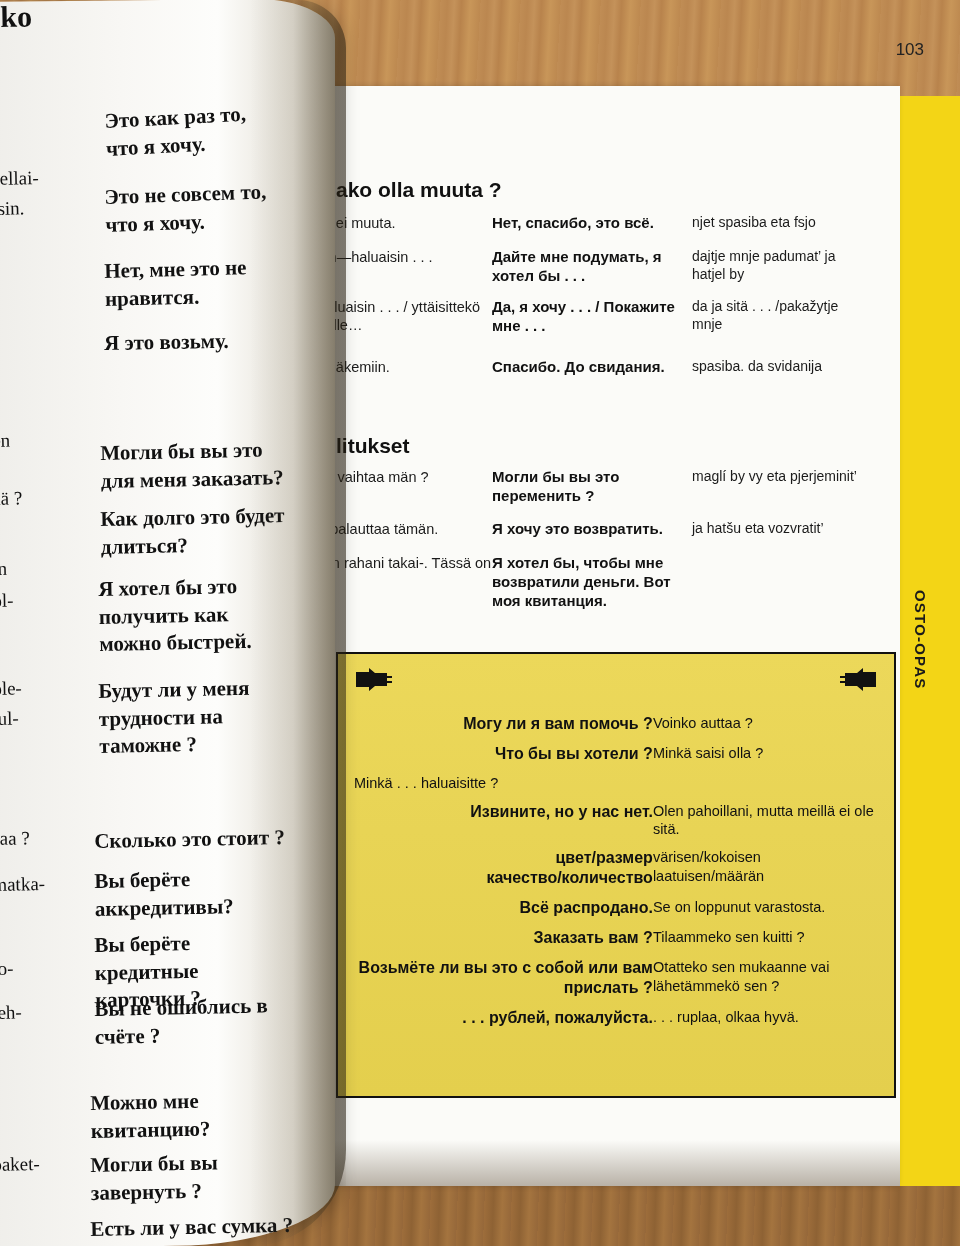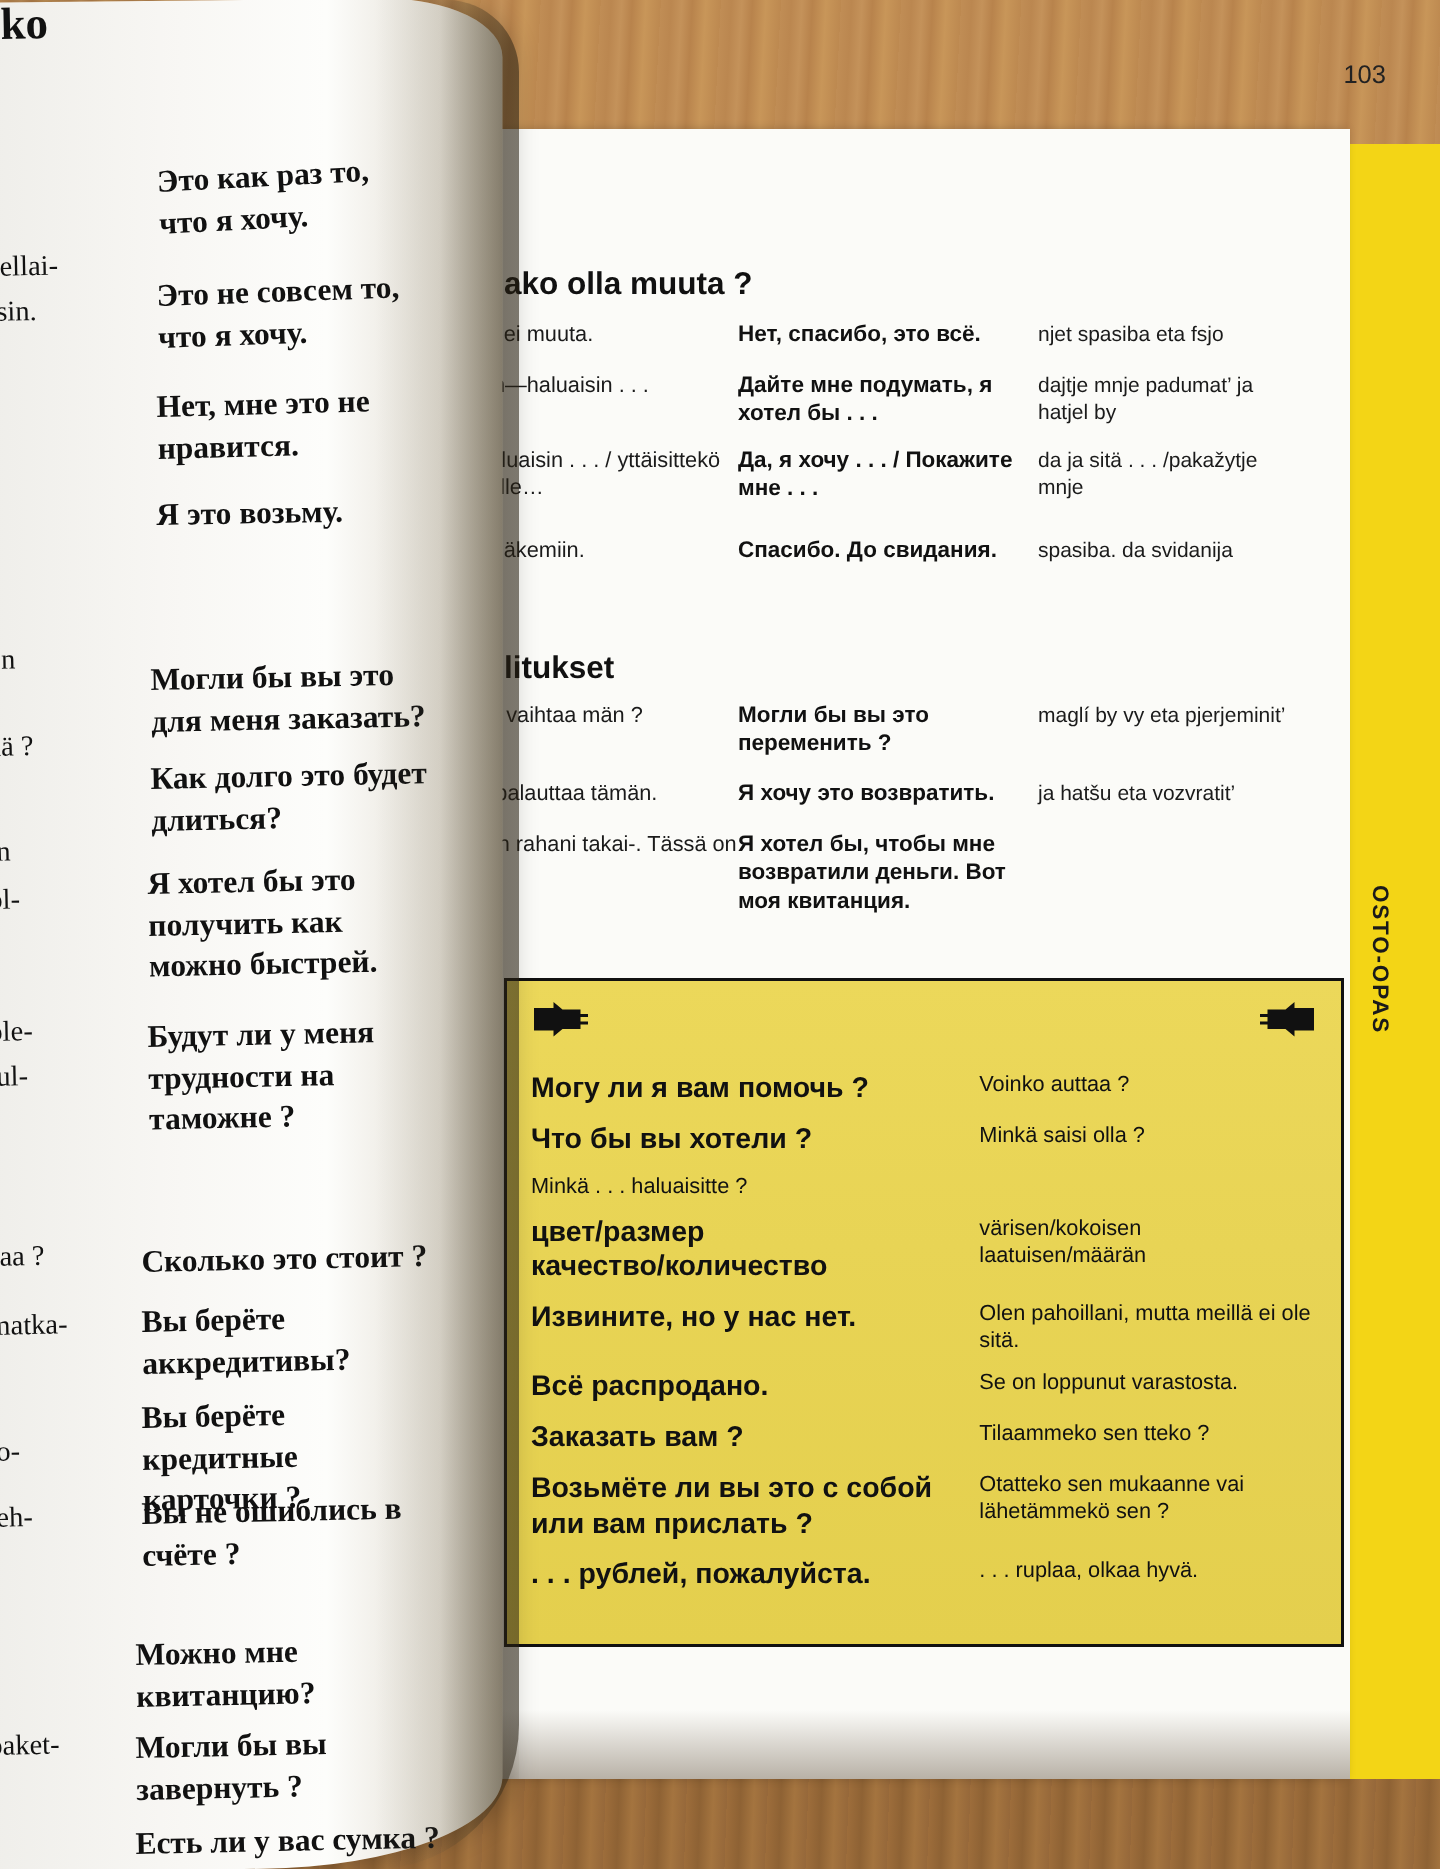--- a/index.html
+++ b/index.html
@@ -104,21 +104,21 @@
     background:linear-gradient(to bottom,#ecd85a 0%,#e8d455 40%,#e4cf4d 100%);
     border:2px solid #111;
   }
   .hand{
     position:absolute;width:42px;height:26px;
   }
   .hand svg{display:block;}
   .ybox-rows{position:absolute;left:16px;top:60px;right:10px;}
   .yrow{display:flex;margin-bottom:10px;}
   .yru{
-    width:300px;font-size:19px;color:#111;font-weight:bold;line-height:1.25;
+    width:300px;font-size:16px;color:#111;font-weight:bold;line-height:1.25;text-align:right;
   }
   .yfi{
     width:232px;font-size:14.5px;color:#111;line-height:1.25;
   }
   
   .bottom-shadow{
     position:absolute;left:300px;top:1140px;width:600px;height:46px;
     background:linear-gradient(to bottom,rgba(0,0,0,0) 0%,rgba(60,40,15,.35) 100%);
   }
 </style>
@@ -206,36 +206,36 @@
       <div class="yfi">Voinko auttaa ?</div>
     </div>
     <div class="yrow">
       <div class="yru">Что бы вы хотели ?</div>
       <div class="yfi">Minkä saisi olla ?</div>
     </div>
     <div class="yrow">
       <div class="yfi">Minkä . . . haluaisitte ?</div>
     </div>
     <div class="yrow">
+      <div class="yru">Извините, но у нас нет.</div>
+      <div class="yfi">Olen pahoillani, mutta meillä ei ole sitä.</div>
+    </div>
+    <div class="yrow">
       <div class="yru" style="white-space:pre-line;">цвет/размер
 качество/количество</div>
       <div class="yfi" style="white-space:pre-line;">värisen/kokoisen
 laatuisen/määrän</div>
     </div>
     <div class="yrow">
-      <div class="yru">Извините, но у нас нет.</div>
-      <div class="yfi">Olen pahoillani, mutta meillä ei ole sitä.</div>
-    </div>
-    <div class="yrow">
       <div class="yru">Всё распродано.</div>
       <div class="yfi">Se on loppunut varastosta.</div>
     </div>
     <div class="yrow">
       <div class="yru">Заказать вам ?</div>
-      <div class="yfi">Tilaammeko sen tteko ?</div>
+      <div class="yfi">Tilaammeko sen kuitti ?</div>
     </div>
     <div class="yrow">
       <div class="yru">Возьмёте ли вы это с собой или вам прислать ?</div>
       <div class="yfi">Otatteko sen mukaanne vai lähetämmekö sen ?</div>
     </div>
     <div class="yrow">
       <div class="yru">. . . рублей, пожалуйста.</div>
       <div class="yfi">. . . ruplaa, olkaa hyvä.</div>
     </div>
   </div>

